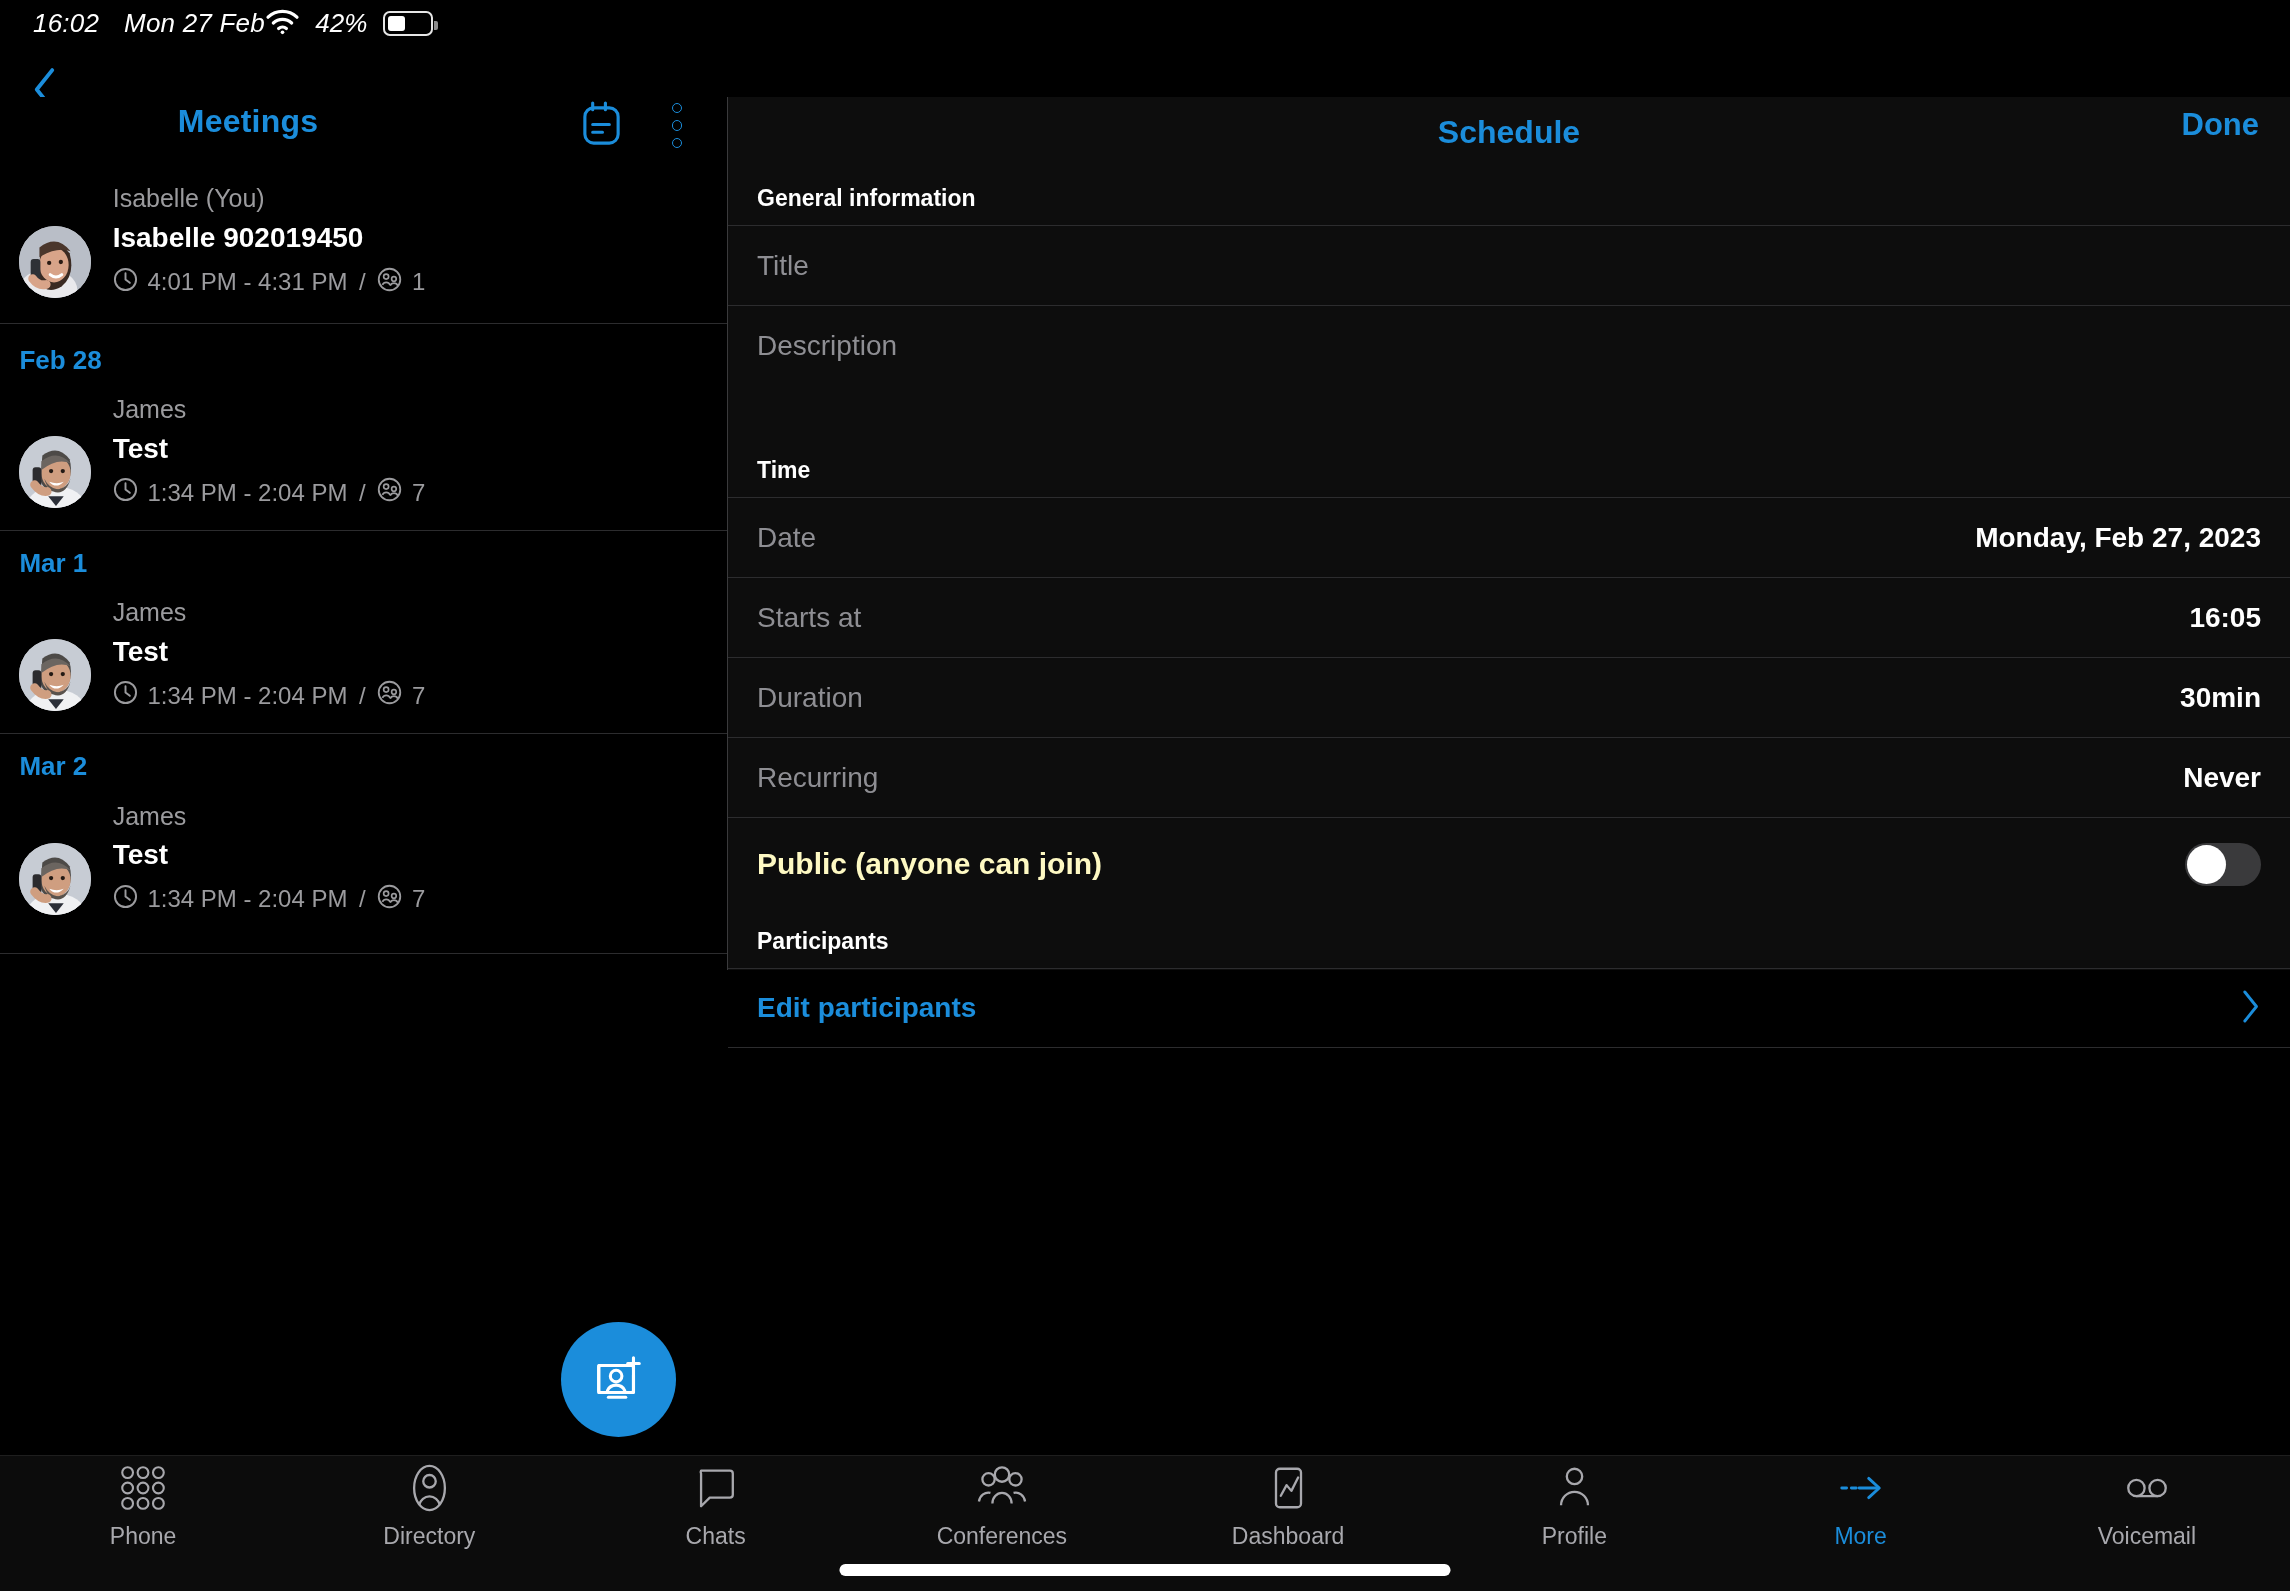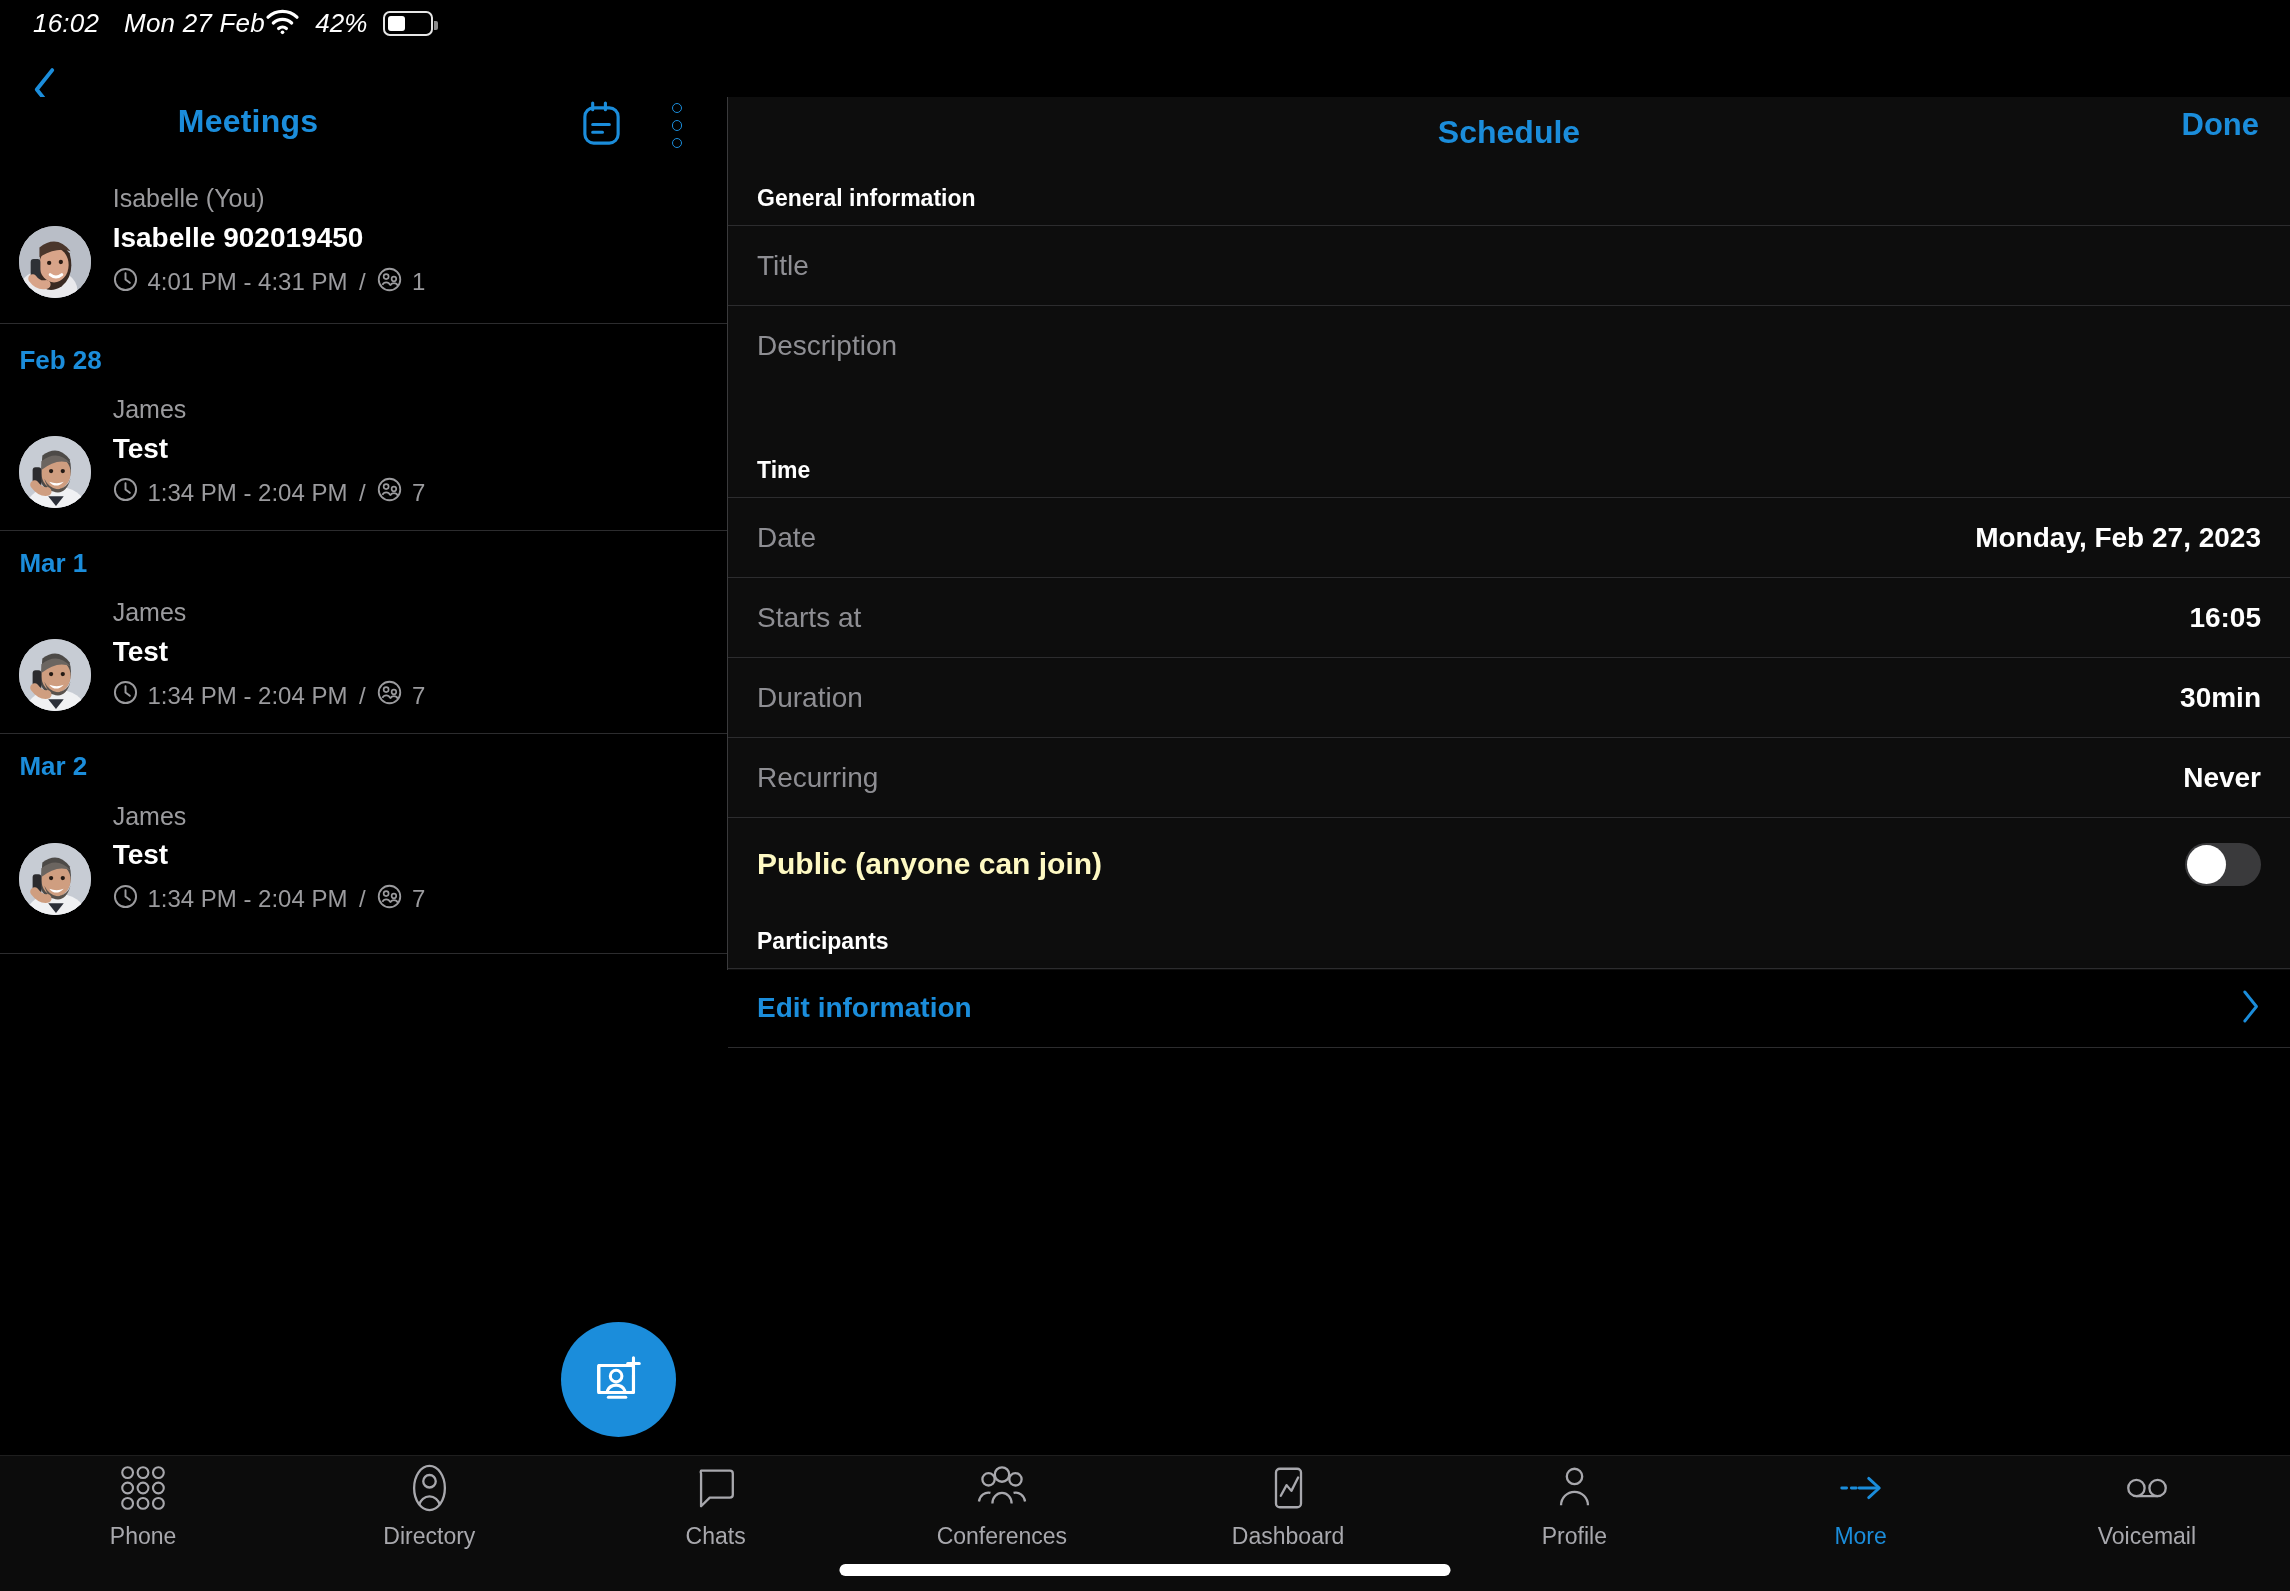--- a/index.html
+++ b/index.html
@@ -403,21 +403,21 @@
     <div class="toggle-row">
       <span class="tgl-label">Public (anyone can join)</span>
       <span class="toggle" id="public-toggle">
         <span class="knob"></span>
       </span>
     </div>
 
     <div class="sec-head">Participants</div>
 
     <div class="link-row">
-      <span class="link-text">Edit information</span>
+      <span class="link-text">Edit participants</span>
       <span>
         <svg width="21.3" height="37" viewBox="0 0 22 38">
           <path d="M5 4 L17 19 L5 34" fill="none" stroke="#1b8ddb" stroke-width="3" stroke-linecap="round" stroke-linejoin="round"></path>
         </svg>
       </span>
     </div>
   </div>
 
   <div class="tabbar" id="tabbar">
       <div class="tab">

